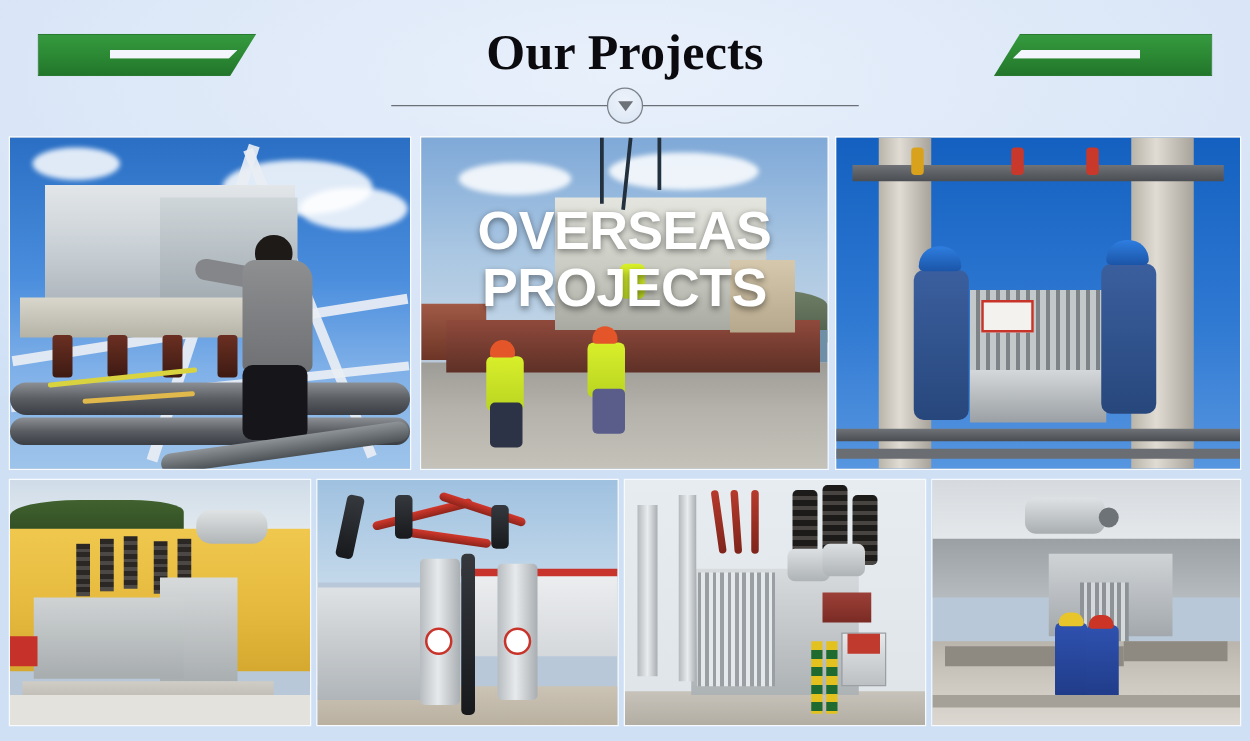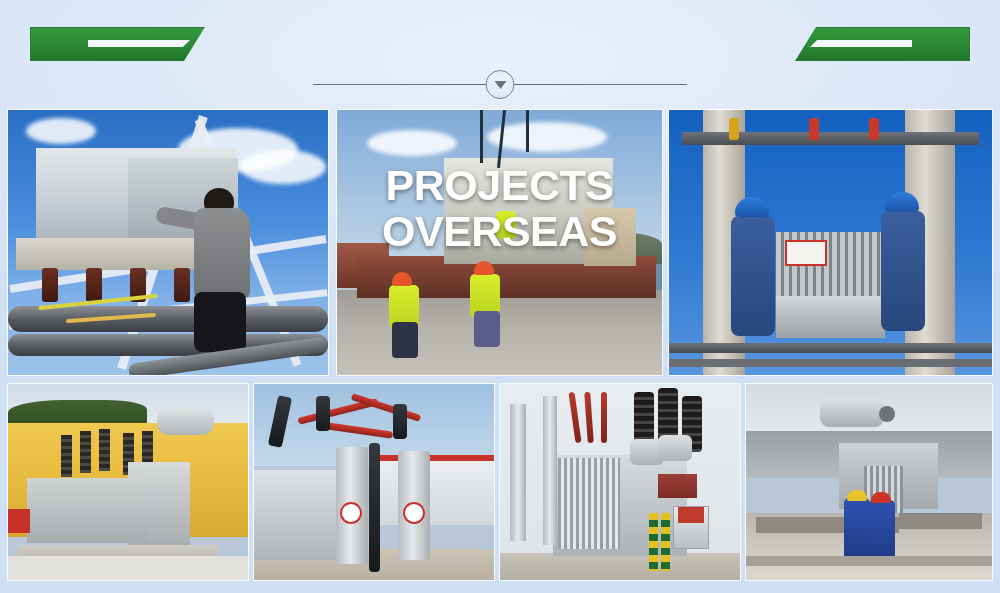--- a/index.html
+++ b/index.html
@@ -241,20 +241,21 @@
 </head>
 <body>
 
 <div class="header">
 
   <div class="deco deco-left">
     <div class="deco-shape"></div>
     <div class="deco-slash"></div>
   </div>
 
+  <h1 class="page-title">Our Projects</h1>
 
   <div class="deco deco-right">
     <div class="deco-shape"></div>
     <div class="deco-slash"></div>
   </div>
 
   <div class="divider-wrap">
     <div class="divider-line"></div>
     <div class="divider-knob"></div>
   </div>
@@ -308,22 +309,22 @@
       <div class="s2-cable" style="left:50%;top:0;height:22%;transform:rotate(6deg);"></div>
       <div class="s2-vest" style="left:16%;top:66%;"></div>
       <div class="s2-helm" style="left:17%;top:61%;"></div>
       <div class="s2-legs" style="left:17%;top:80%;"></div>
       <div class="s2-vest" style="left:41%;top:62%;"></div>
       <div class="s2-helm" style="left:42%;top:57%;"></div>
       <div class="s2-legs" style="left:42%;top:76%;background:#5a5c8a;"></div>
       <div class="s2-vest" style="left:49%;top:38%;width:20px;height:28px;"></div>
     </div>
     <div class="overlay-title">
+      <div>OVERSEAS</div>
       <div>PROJECTS</div>
-      <div>OVERSEAS</div>
     </div>
   </div>
 
   <div class="tile t3">
     <div class="scene">
       <div class="sky s3-sky"></div>
       <div class="s3-pole" style="left:34px;"></div>
       <div class="s3-pole" style="left:236px;width:50px;"></div>
       <div class="s3-cross"></div>
       <div class="s3-bush" style="left:60px;top:8px;background:#d8a21c;"></div>

